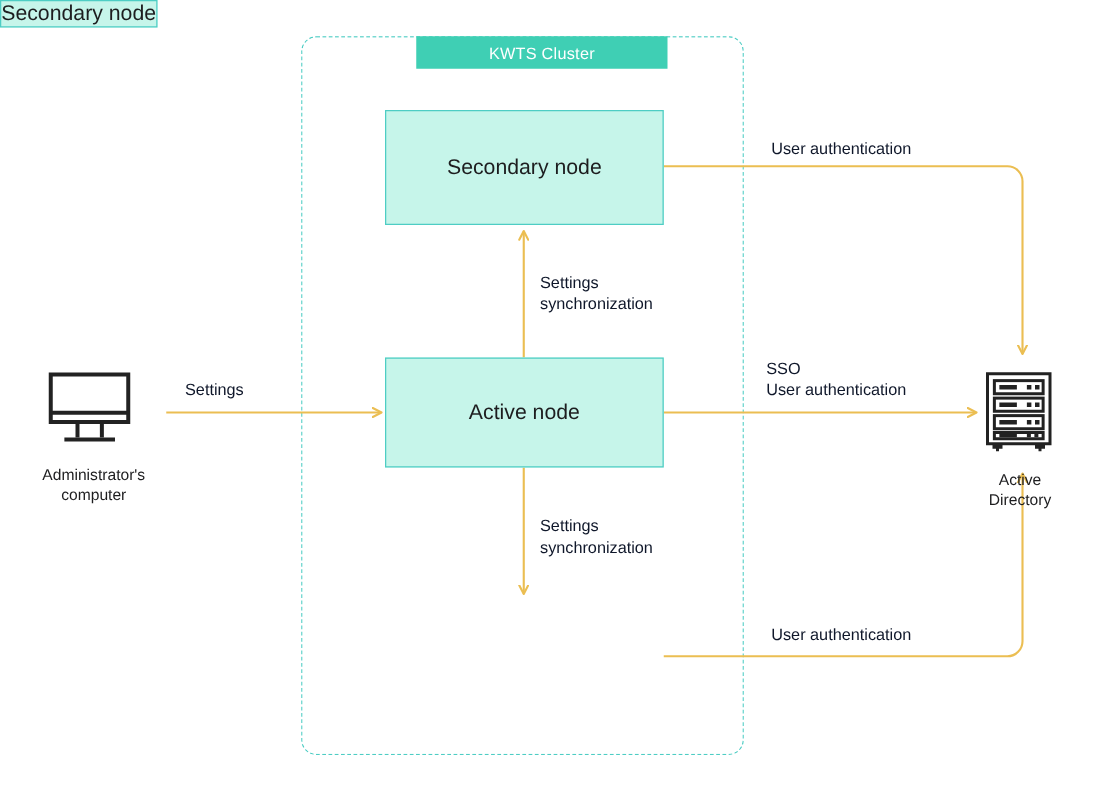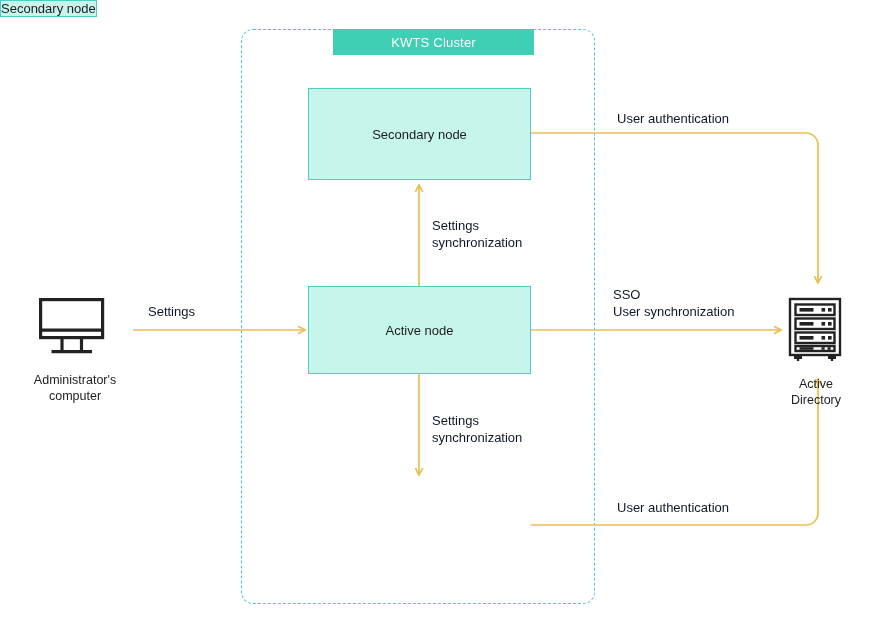--- a/index.html
+++ b/index.html
@@ -54,21 +54,21 @@
   
   .node-box {
     position: absolute;
     background: #C6F5EA;
     border: 1.6px solid #4ECDC4;
     box-sizing: border-box;
     display: flex;
     align-items: center;
     justify-content: center;
     color: #1d1d1f;
-    font-size: 13px;
+    font-size: 17px;
   }
   .node-secondary-top  { left: 308px; top: 88px;  width: 223px; height: 92px; }
   .node-control        { left: 308px; top: 286px; width: 223px; height: 88px; }
 
   
   .lbl {
     position: absolute;
     color: #0f172a;
     font-size: 13px;
     line-height: 17px;
@@ -135,21 +135,21 @@
   <div class="node-box node-control">Active node</div>
   <div class="node-box node-secondary-bottom">Secondary node</div>
 
   <div class="lbl lbl-settings">Settings</div>
   <div class="lbl lbl-sync-top">Settings
 synchronization</div>
   <div class="lbl lbl-sync-bottom">Settings
 synchronization</div>
   <div class="lbl lbl-auth-top">User authentication</div>
   <div class="lbl lbl-sso">SSO
-User synchronization</div>
+User authentication</div>
   <div class="lbl lbl-auth-bottom">User authentication</div>
 
   <div class="icon-wrap icon-admin">
     <svg width="68" height="64" viewBox="0 0 68 64">
       <g fill="none" stroke="#222222" stroke-width="3.2">
         <rect x="2.6" y="2.6" width="62" height="38"></rect>
         <line x1="2.6" y1="33.2" x2="64.6" y2="33.2"></line>
         <line x1="24" y1="41" x2="24" y2="53"></line>
         <line x1="43.5" y1="41" x2="43.5" y2="53"></line>
         <line x1="13.5" y1="54.6" x2="54" y2="54.6"></line>

